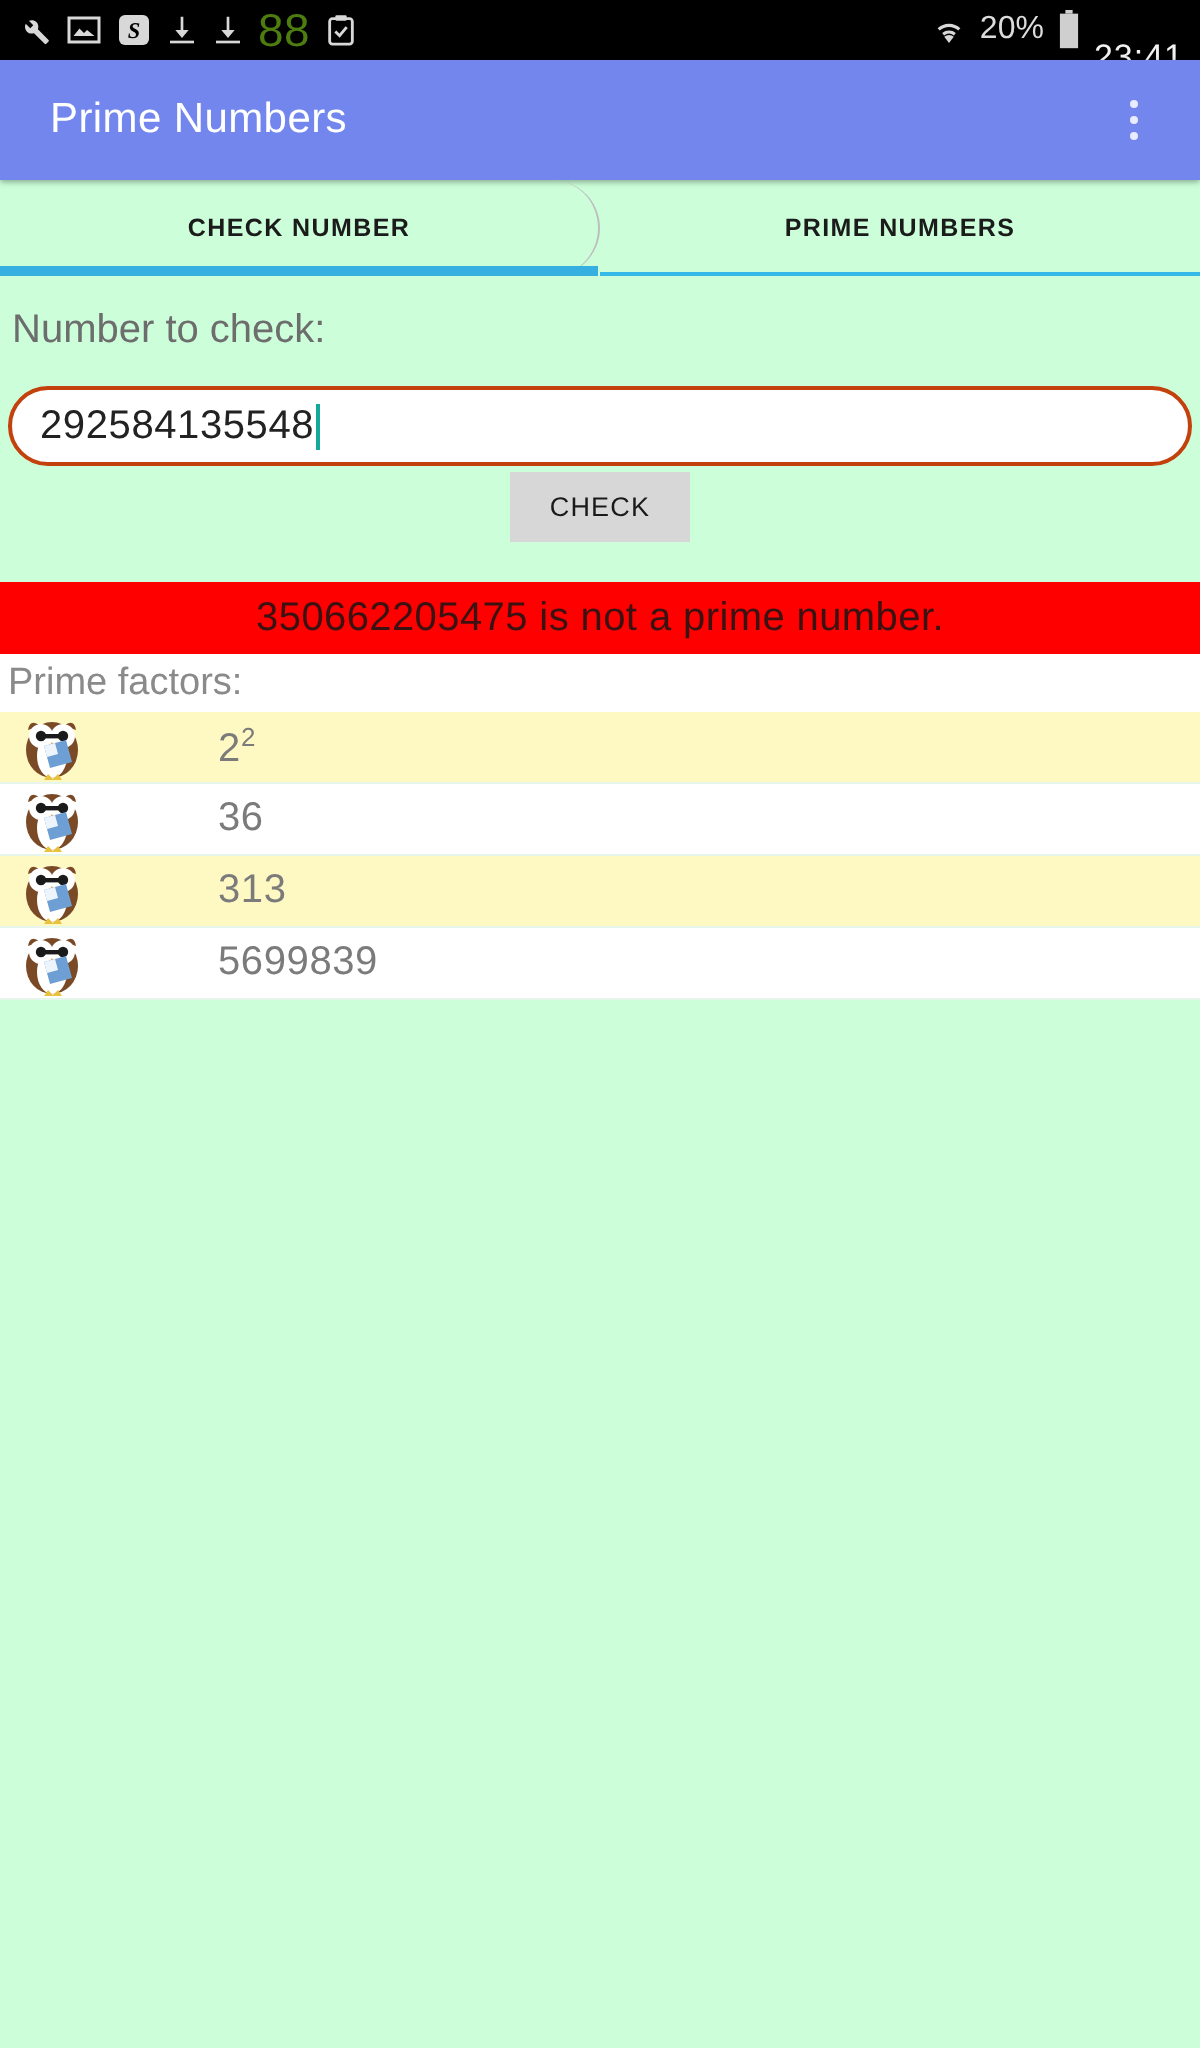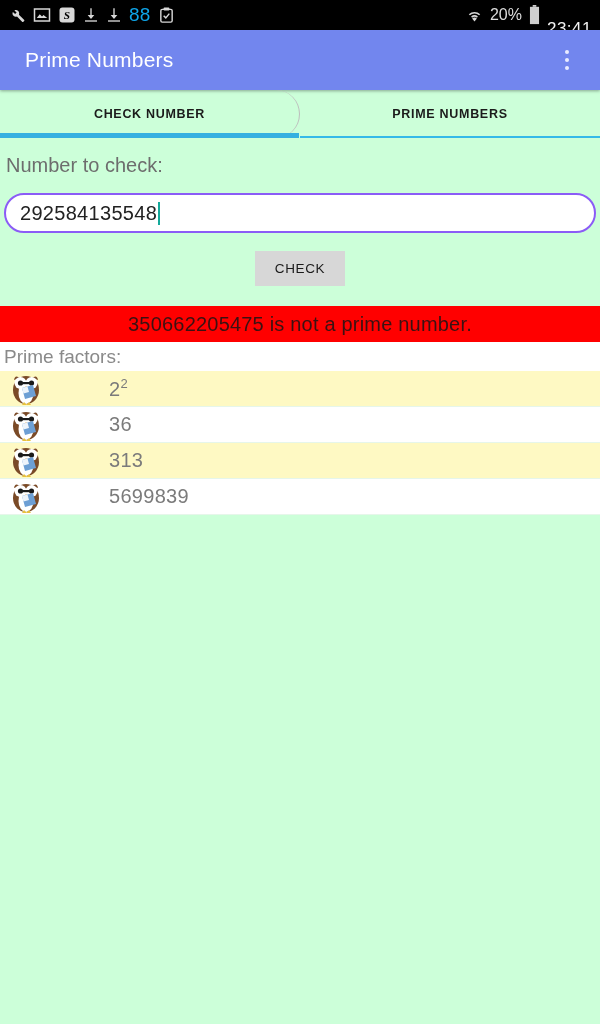--- a/index.html
+++ b/index.html
@@ -15,21 +15,21 @@
     height: 30px; width: 600px;
     background: #000;
     display: flex; align-items: center;
     padding: 0 8px;
     color: #d8d8d8;
   }
   #status-left { display: flex; align-items: center; gap: 7px; flex: 1; }
   #status-right { display: flex; align-items: center; gap: 6px; }
   .sicon { display: inline-flex; align-items: center; justify-content: center; }
   .sicon svg { display: block; }
-  .status-text { font-size: 19px; color: #0ea5e9; letter-spacing: .2px; }
+  .status-text { font-size: 23px; color: #4d7c0f; letter-spacing: .2px; }
   #clock { font-size: 17px; color: #f2f2f2; letter-spacing: .5px; margin-top: 28px; }
   #battery-pct { font-size: 16px; color: #dcdcdc; }
 
   
   #app-bar {
     height: 60px; width: 600px;
     background: #7286ee;
     display: flex; align-items: center;
     position: relative;
     box-shadow: 0 1px 3px rgba(0,0,0,.35);
@@ -72,37 +72,37 @@
 
   
   #form-area { width: 600px; background: #ccffd9; padding-bottom: 4px; border-radius: 31px; }
   #input-label {
     font-size: 20px; color: #6d6d6d;
     padding: 16px 0 0 6px;
   }
   #number-input-wrap {
     margin: 16px 4px 0 4px;
     height: 40px;
-    border: 2px solid #8b5cf6;
+    border: 2px solid #c2410c;
     border-radius: 22px;
     background: #ffffff;
     display: flex; align-items: center;
     padding: 0 14px;
     cursor: text;
   }
   #number-input-value {
     font-size: 20px; color: #222; letter-spacing: .3px;
   }
   #text-caret {
     display: inline-block;
     width: 2px; height: 23px;
     background: #14a99b;
     margin-left: 1px;
   }
-  #check-row { display: flex; justify-content: center; padding: 18px 0 16px 0; }
+  #check-row { display: flex; justify-content: center; padding: 3px 0 16px 0; }
   #check-button {
     background: #d7d7d7;
     border: none;
     color: #1a1a1a;
     font-size: 13.5px; font-weight: normal; letter-spacing: .6px;
     font-family: "Liberation Sans", sans-serif;
     padding: 10px 20px;
     min-width: 82px;
     cursor: pointer;
   }

